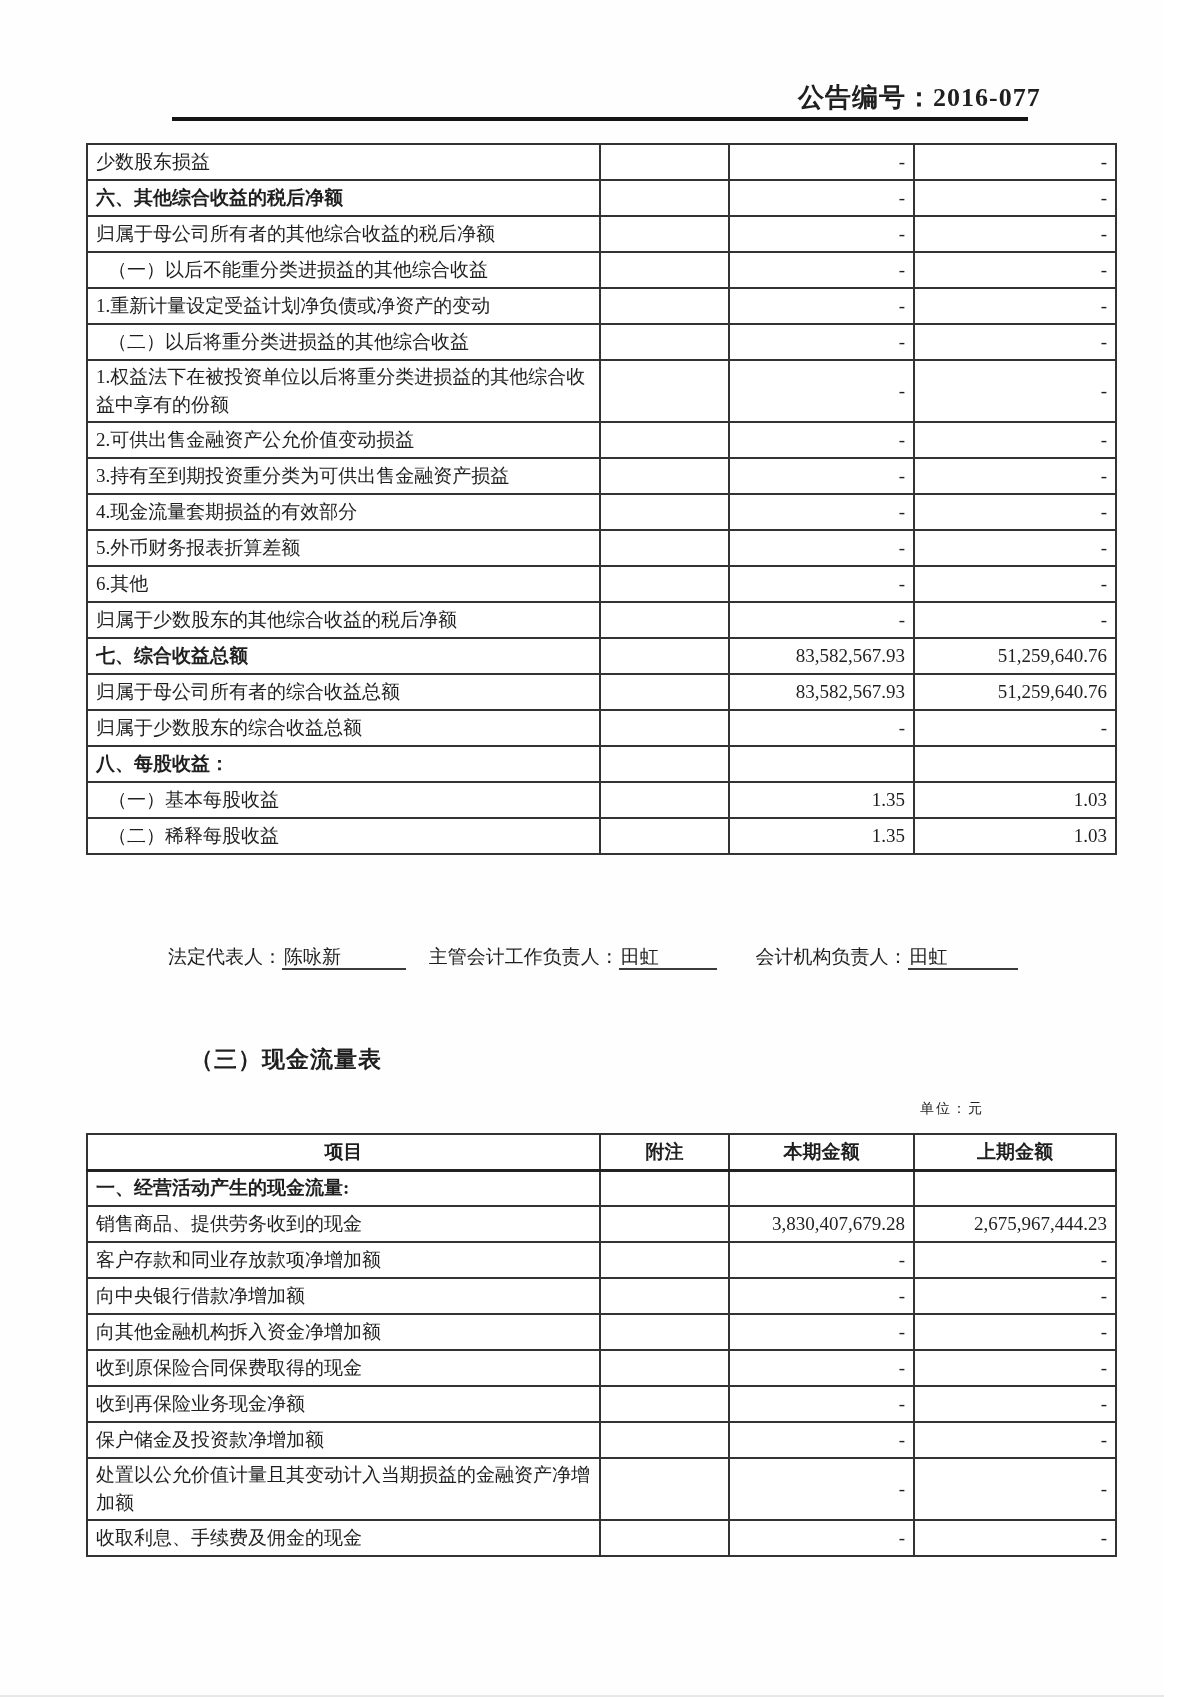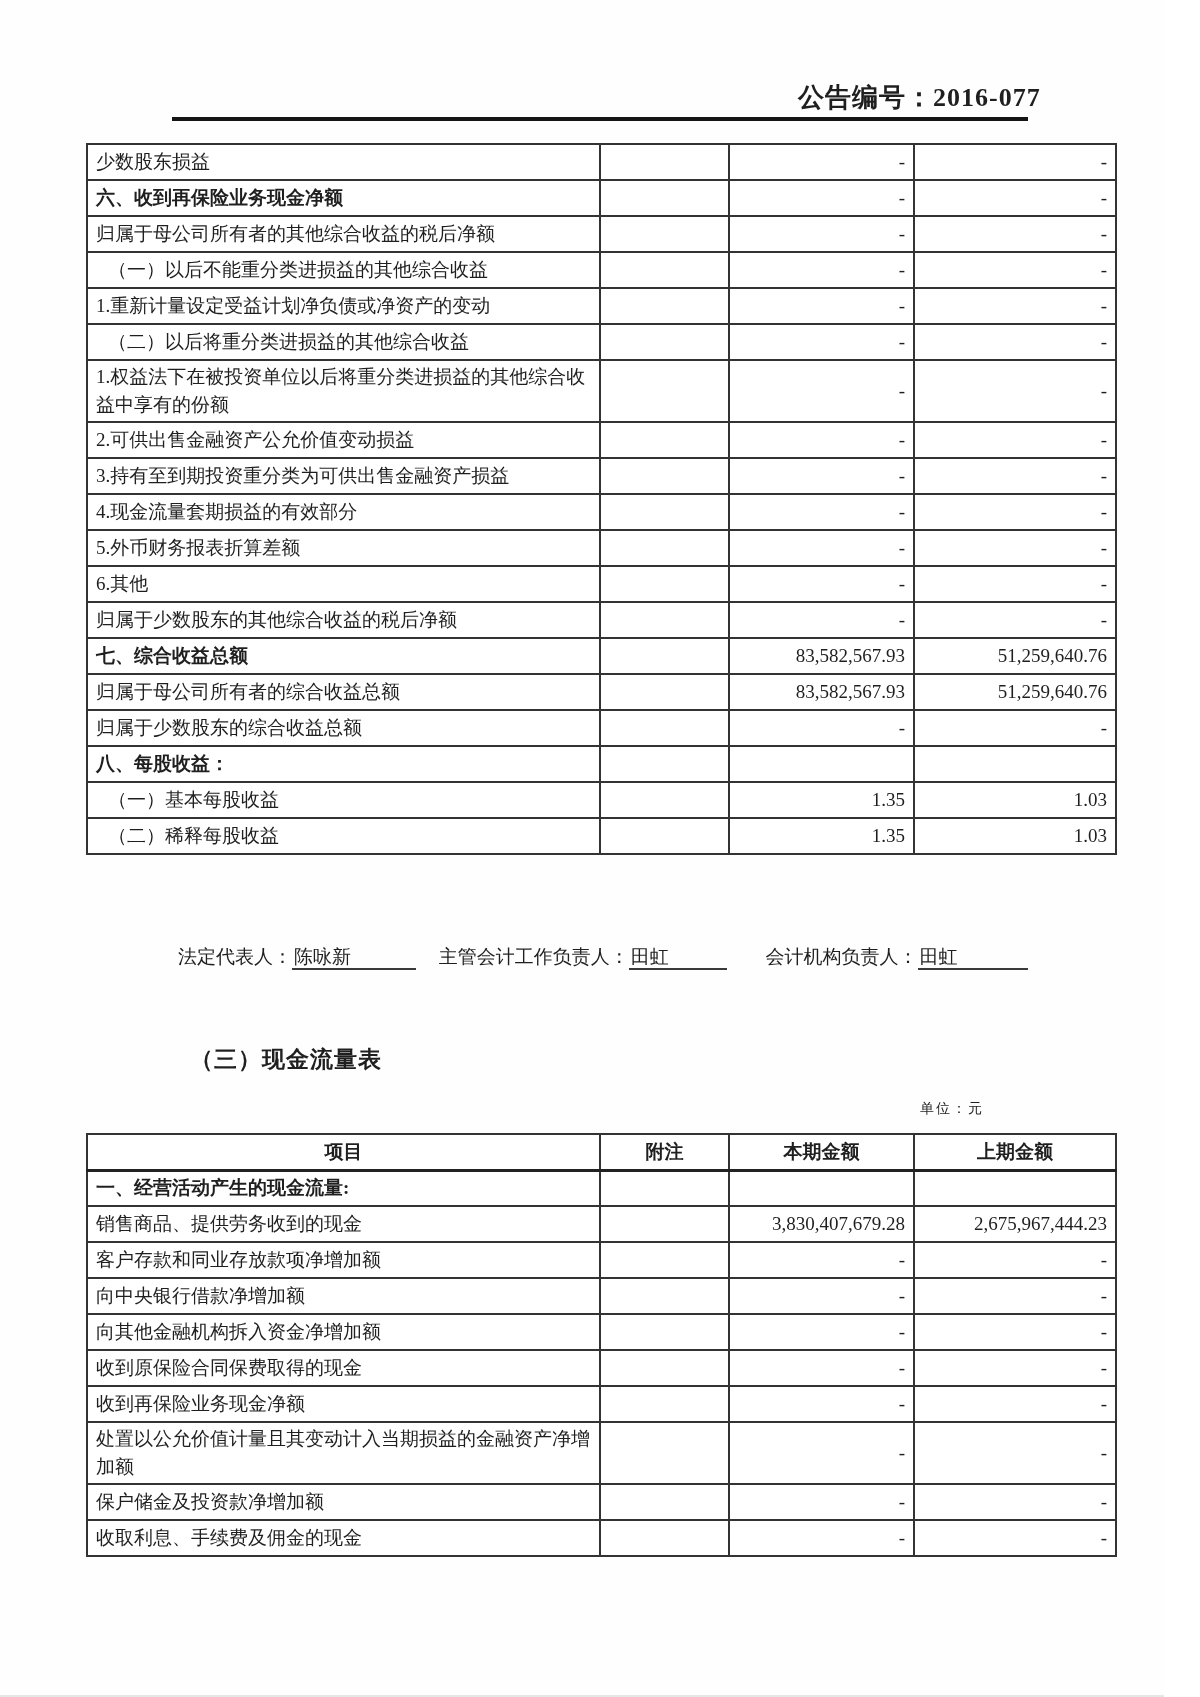--- a/index.html
+++ b/index.html
@@ -18,21 +18,21 @@
   td.item{text-align:left;padding-left:10px;}
   td.item.ind{padding-left:20px;margin-left:16px;}
   td.item.bold{font-weight:bold;}
   td.note{}
   td.val{text-align:right;padding-right:16px;font-variant-numeric:tabular-nums;}
   #table1{position:absolute;left:86px;top:143px;}
   #table2{position:absolute;left:86px;top:1133px;}
   #table2 thead th{font-weight:bold;text-align:center;border-bottom:3px solid #222;}
 
   
-  .sig{position:absolute;left:178px;top:944px;font-size:19px;white-space:nowrap;}
+  .sig{position:absolute;left:168px;top:944px;font-size:19px;white-space:nowrap;}
   .sig .lbl{display:inline-block;}
   .sig .fill{display:inline-block;border-bottom:2px solid #3a3a3a;height:24px;vertical-align:bottom;padding-left:2px;}
   .sig .f1{width:122px;margin-right:18px;}
   .sig .f2{width:96px;margin-right:34px;}
   .sig .f3{width:108px;}
 
   
   .sec-title{position:absolute;left:190px;top:1044px;font-size:23px;font-weight:bold;letter-spacing:1px;}
   .unit{position:absolute;right:180px;top:1100px;font-size:14px;letter-spacing:2px;}
 
@@ -54,21 +54,21 @@
         <col style="width:202px">
       </colgroup>
     <tbody>
         <tr>
           <td class="item">少数股东损益</td>
           <td class="note"></td>
           <td class="val">-</td>
           <td class="val">-</td>
         </tr>
         <tr>
-          <td class="item bold">六、收到再保险业务现金净额</td>
+          <td class="item bold">六、其他综合收益的税后净额</td>
           <td class="note"></td>
           <td class="val">-</td>
           <td class="val">-</td>
         </tr>
         <tr>
           <td class="item">归属于母公司所有者的其他综合收益的税后净额</td>
           <td class="note"></td>
           <td class="val">-</td>
           <td class="val">-</td>
         </tr>
@@ -232,27 +232,27 @@
           <td class="val">-</td>
           <td class="val">-</td>
         </tr>
         <tr>
           <td class="item">收到再保险业务现金净额</td>
           <td class="note"></td>
           <td class="val">-</td>
           <td class="val">-</td>
         </tr>
         <tr>
+          <td class="item">保户储金及投资款净增加额</td>
+          <td class="note"></td>
+          <td class="val">-</td>
+          <td class="val">-</td>
+        </tr>
+        <tr>
           <td class="item">处置以公允价值计量且其变动计入当期损益的金融资产净增加额</td>
-          <td class="note"></td>
-          <td class="val">-</td>
-          <td class="val">-</td>
-        </tr>
-        <tr>
-          <td class="item">保户储金及投资款净增加额</td>
           <td class="note"></td>
           <td class="val">-</td>
           <td class="val">-</td>
         </tr>
         <tr>
           <td class="item">收取利息、手续费及佣金的现金</td>
           <td class="note"></td>
           <td class="val">-</td>
           <td class="val">-</td>
         </tr>

